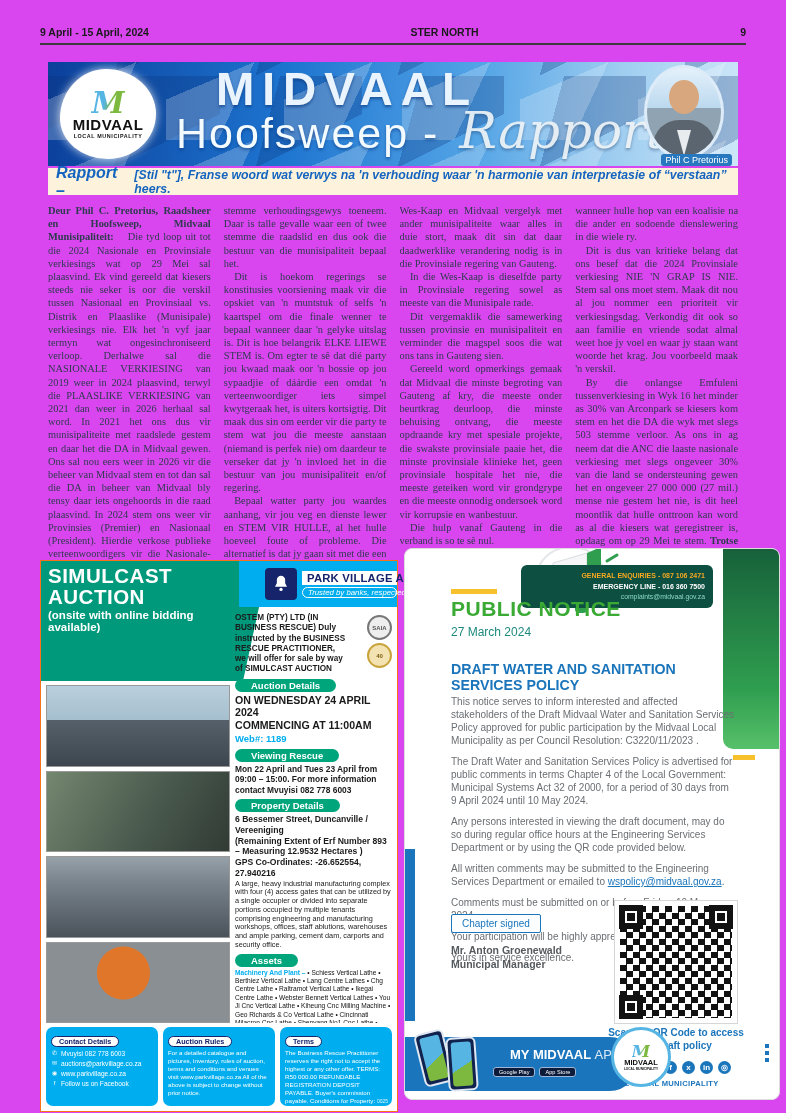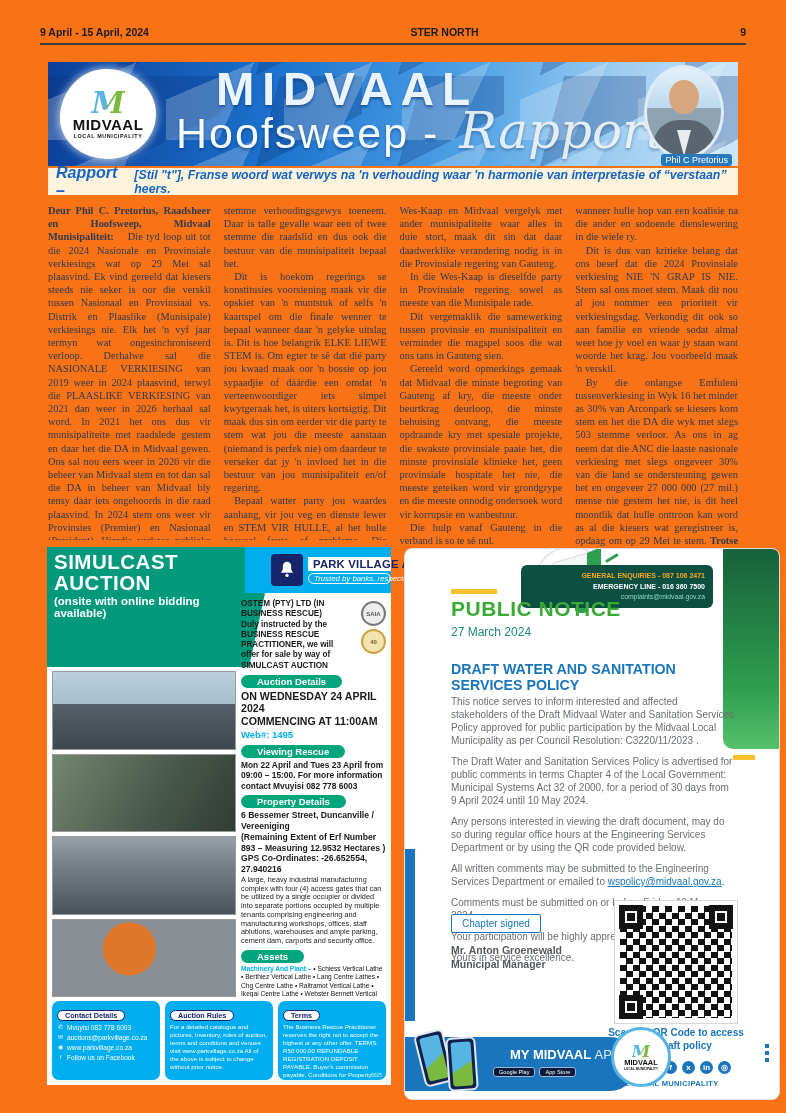--- a/index.html
+++ b/index.html
@@ -1,16 +1,16 @@
 <!DOCTYPE html>
 <html><head>
 <meta charset="utf-8">
 <style>
   html,body{margin:0;padding:0;background:#e9e9e9;}
-  .page{position:relative;width:786px;height:1113px;background:#f97316;overflow:hidden;
+  .page{position:relative;width:786px;height:1113px;background:#d946ef;overflow:hidden;
         font-family:"Liberation Sans",sans-serif;color:#222;}
   .ml{white-space:pre-line;}
 
   
   .masthead{position:absolute;top:26px;left:40px;right:40px;display:flex;justify-content:space-between;
             align-items:flex-end;border-bottom:2px solid #3c3c3c;padding-bottom:5px;
             font-size:10.5px;font-weight:bold;color:#1a1a1a;}
 
   
   .banner{position:absolute;top:62px;left:48px;width:690px;height:104px;overflow:hidden;
@@ -53,22 +53,22 @@
 
   
   .article{position:absolute;top:204px;left:48px;width:690px;height:358px;display:flex;gap:13px;
      font-family:"Liberation Serif",serif;font-size:10.4px;line-height:1.27;color:#2e3a4e;
      text-align:justify;}
   .article .col{flex:1 1 0;overflow:hidden;}
   .byline{font-weight:bold;}
   .col4-footer{font-weight:bold;}
 
   
-  .auction{position:absolute;top:540px;left:40px;width:358px;height:552px;background:#fff;
-     border:7px solid #f97316;box-sizing:border-box;}
+  .auction{position:absolute;top:560px;left:40px;width:358px;height:552px;background:#fff;
+     border:1px solid #f97316;box-sizing:border-box;}
   .teal-panel{position:absolute;left:0;top:0;width:228px;height:120px;background:#00997b;
      clip-path:polygon(0 0,100% 0,calc(100% - 26px) 100%,0 100%);padding:5px 26px 0 7px;box-sizing:border-box;}
   .auc-title{color:#fff;font-weight:900;font-size:20.5px;letter-spacing:.5px;line-height:1;}
   .auc-sub{color:#fff;font-weight:bold;font-size:11.5px;line-height:1.05;margin-top:2px;}
   .auc-head{color:#fff;font-weight:bold;font-size:10.8px;line-height:1.12;margin-top:5px;width:170px;}
   .cyan-strip{position:absolute;left:198px;top:0;right:0;height:46px;background:#00aeef;
      display:flex;align-items:center;gap:5px;padding-left:26px;box-sizing:border-box;}
   .bell-box{width:32px;height:32px;background:#15246b;border-radius:4px;display:flex;align-items:center;justify-content:center;flex:0 0 auto;}
   .brand-col{display:flex;flex-direction:column;min-width:0;}
   .brand-name{background:#fff;color:#15246b;font-weight:900;font-size:11.3px;padding:1px 5px;
@@ -248,21 +248,21 @@
       <div class="intro-row">
         <div class="auc-intro">OSTEM (PTY) LTD (IN BUSINESS RESCUE) Duly instructed by the BUSINESS RESCUE PRACTITIONER, we will offer for sale by way of SIMULCAST AUCTION</div>
         <div class="badges">
           <div class="badge">SAIA</div>
           <div class="badge gold">40</div>
         </div>
       </div>
       <div><span class="pill">Auction Details</span></div>
       <div class="auc-date ml">ON WEDNESDAY 24 APRIL 2024
 COMMENCING AT 11:00AM</div>
-      <div class="web-no">Web#: 1495</div>
+      <div class="web-no">Web#: 1189</div>
       <div><span class="pill">Viewing Rescue</span></div>
       <div class="view-text">Mon 22 April and Tues 23 April from 09:00 – 15:00. For more information contact Mvuyisi 082 778 6003</div>
       <div><span class="pill">Property Details</span></div>
       <div class="prop-bold">6 Bessemer Street, Duncanville / Vereeniging</div>
       <div class="prop-bold">(Remaining Extent of Erf Number 893 – Measuring 12.9532 Hectares )</div>
       <div class="prop-bold">GPS Co-Ordinates: -26.652554, 27.940216</div>
       <div class="prop-desc">A large, heavy industrial manufacturing complex with four (4) access gates that can be utilized by a single occupier or divided into separate portions occupied by multiple tenants comprising engineering and manufacturing workshops, offices, staff ablutions, warehouses and ample parking, cement dam, carports and security office.</div>
       <div><span class="pill">Assets</span></div>
       <p class="asset-p"><span class="asset-h">Machinery And Plant –</span><span> • Schiess Vertical Lathe • Berthiez Vertical Lathe • Lang Centre Lathes • Chg Centre Lathe • Raltramot Vertical Lathe • Ikegai Centre Lathe • Webster Bennett Vertical Lathes • You Ji Cnc Vertical Lathe • Kiheung Cnc Milling Machine • Geo Richards &amp; Co Vertical Lathe • Cincinnati Milacron Cnc Lathe • Shenyang No1 Cnc Lathe • Union Horizontal Boring Mill • Scharmann Horizontal Boring Mill • Gantry Cranes • Heavy Duty Profile Rollers • Grafenstaden Floor Borer • Metso Crusher Test Rig • Arc Welder With Rotating Manipulator • Okuma, Mas, Raboma Radial Arm Drills • Plate Rolls</span></p>
 

